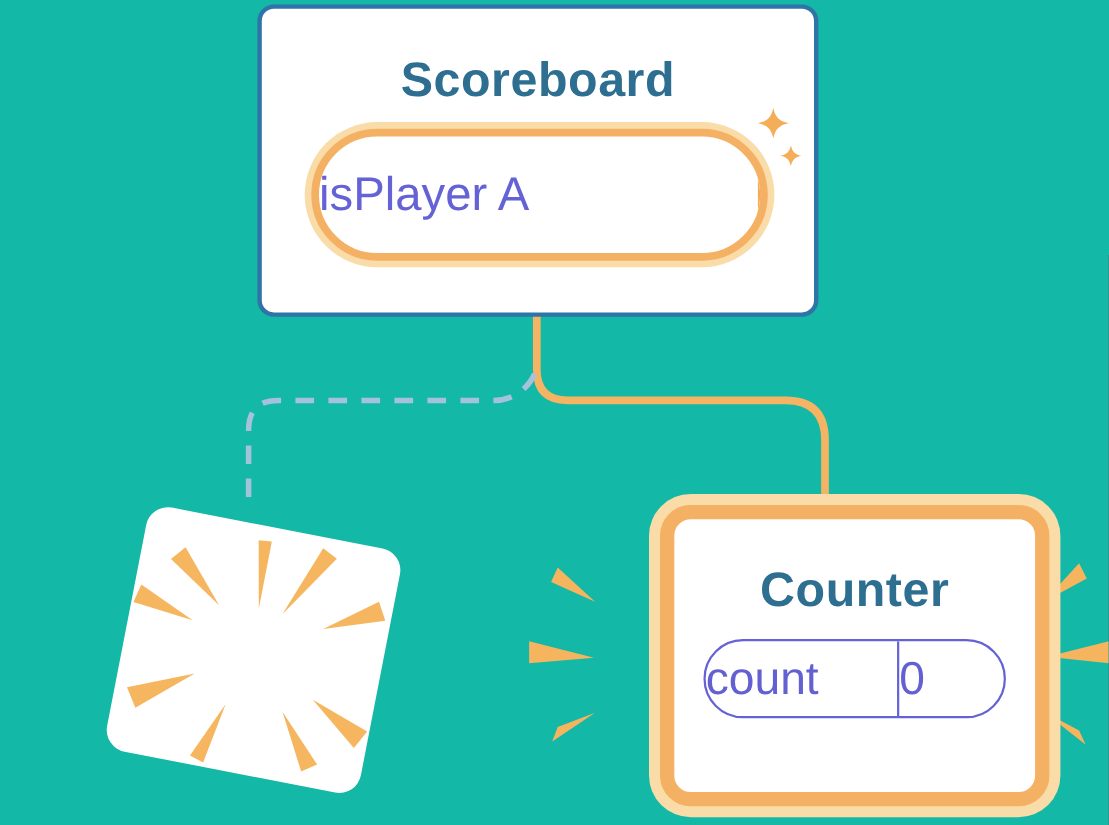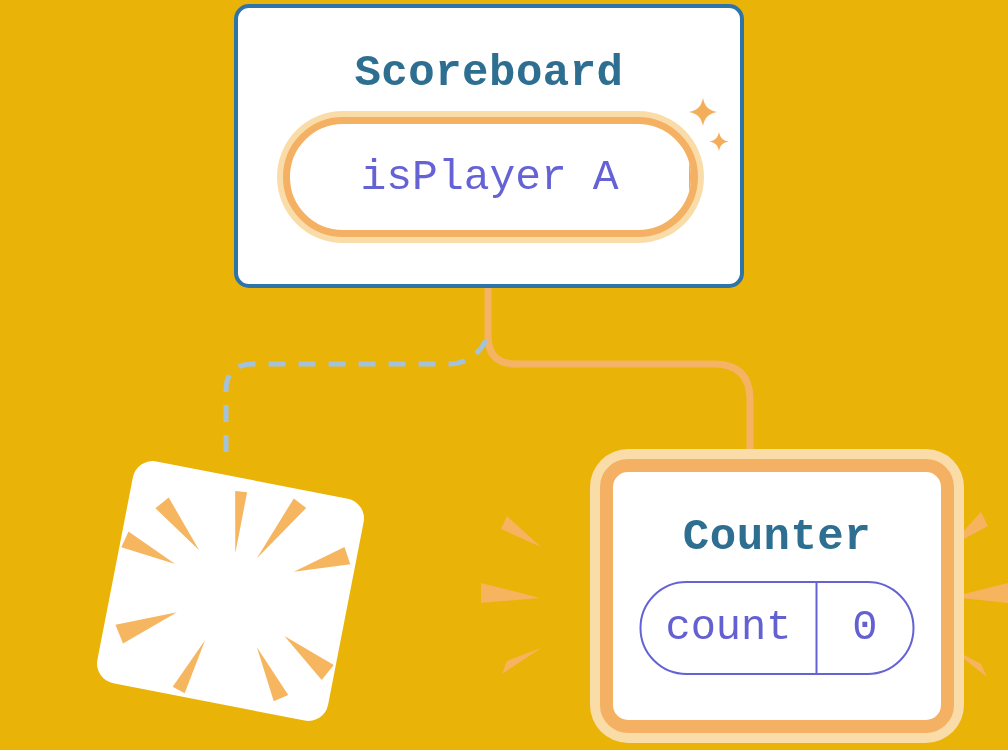--- a/index.html
+++ b/index.html
@@ -1,19 +1,19 @@
 <!DOCTYPE html>
 <html><head>
 <meta charset="utf-8">
 <style>
   html,body{margin:0;padding:0;background:#4B6B74;}
   .canvas{
     position:relative;width:1008px;height:750px;overflow:hidden;
-    background:#eab308;
-    font-family:Liberation Mono, monospace;
+    background:#14b8a6;
+    font-family:Liberation Sans, sans-serif;
   }
   .layer{position:absolute;left:0;top:0;z-index:1;}
 
   
   .card{box-sizing:border-box;background:#fff;position:absolute;z-index:2;}
   .scoreboard{
     left:234px;top:4px;width:510px;height:284px;
     border:4px solid #2F74A8;border-radius:15px;
   }
   .card-title{
@@ -24,21 +24,21 @@
 
   .pill{
     display:flex;align-items:stretch;background:#fff;box-sizing:border-box;
     overflow:hidden;
   }
   .pill-score{
     position:absolute;left:45px;top:109px;width:415px;height:120px;
     border:7px solid #F5B163;border-radius:60px;
     box-shadow:0 0 0 6px #FADCA9;
   }
-  .pill-cell{display:flex;align-items:center;justify-content:center;}
+  .pill-cell{display:flex;align-items:center;}
   .pill-score .key-cell{flex:1.59;}
   .pill-score .val-cell{flex:1;}
   .pill-key,.pill-val{font-size:43px;color:#6562D6;}
   .pill-val.bold{font-weight:700;color:#5B58D4;}
   .divider-orange{width:2px;background:#F2AC57;}
   .divider-purple{width:2px;background:#6562D6;}
 
   .sparkles{position:absolute;left:686px;top:95px;z-index:3;}
 
   
@@ -52,21 +52,21 @@
   
   .counter{
     left:572px;top:459px;width:354px;height:274px;
     border:13px solid #F5B163;border-radius:28px;
     box-shadow:0 0 0 10px #FADCA9;
     margin-left:28px;
   }
   .counter .card-title{margin-top:40px;}
   .pill-count{
     position:absolute;left:50%;transform:translateX(-50%);top:109px;
-    width:275px;height:94px;
+    width:275px;height:72px;
     border:2px solid #6562D6;border-radius:55px;
   }
   .pill-count .key-cell{flex:1.83;}
   .pill-count .val-cell{flex:1;}
   .pill-count .pill-key,.pill-count .pill-val{font-size:42px;color:#6360D2;}
 </style>
 </head>
 <body>
 
 <div class="canvas">

